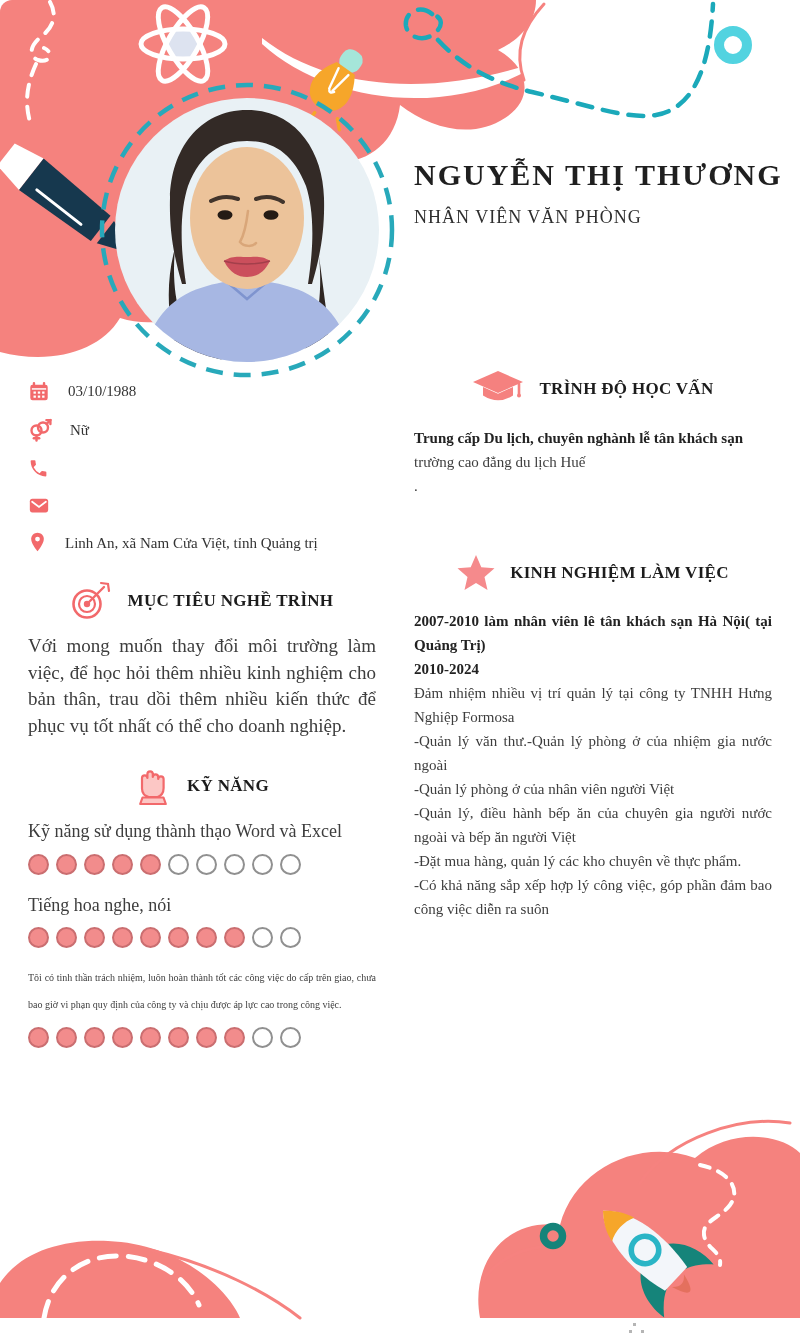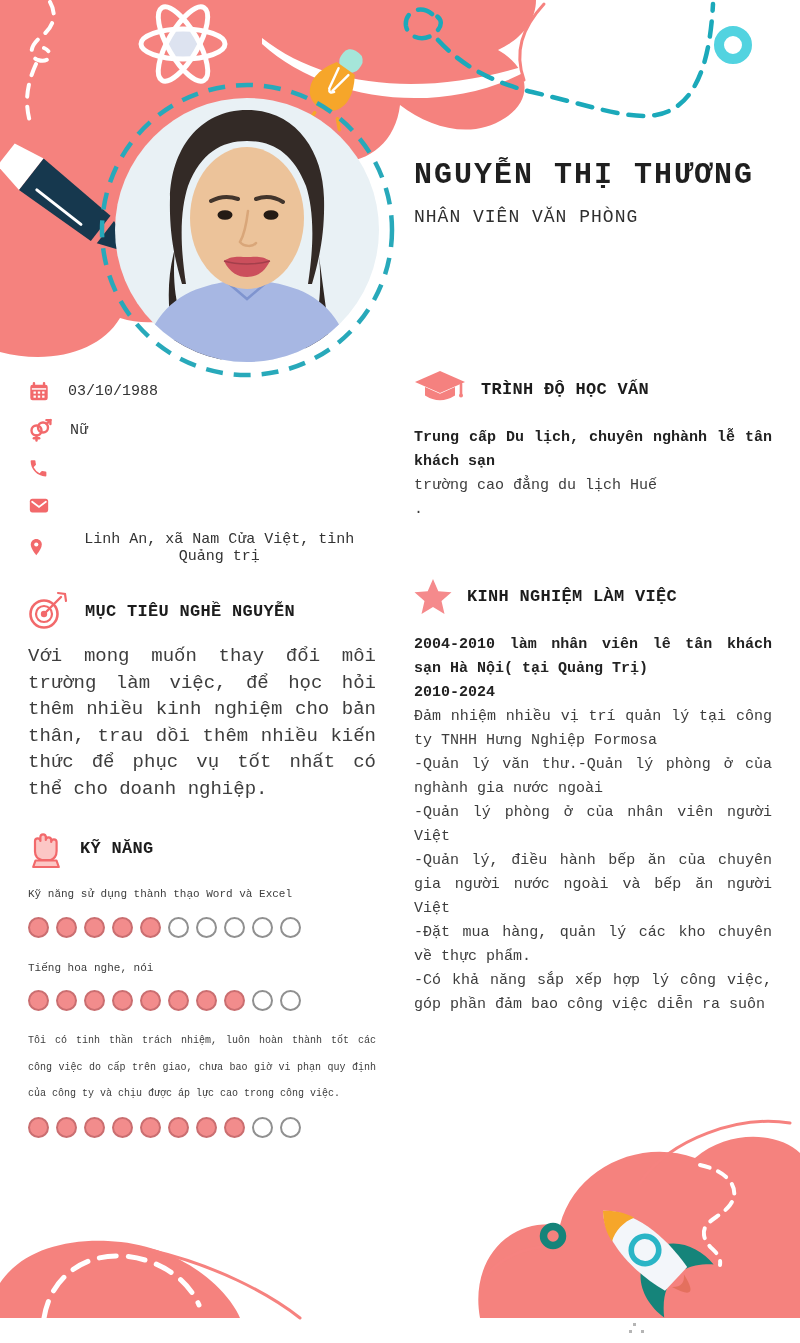--- a/index.html
+++ b/index.html
@@ -1,37 +1,37 @@
 <!DOCTYPE html>
 <html><head>
 <meta charset="utf-8">
 <style>
   html,body{margin:0;padding:0;background:#fff;}
   #page{
     position:relative;width:800px;height:1343px;background:#ffffff;overflow:hidden;
-    font-family:Liberation Mono, monospace;color:#3a3a3a;
+    font-family:Liberation Serif, serif;color:#3a3a3a;border-radius:12px;
   }
   svg{display:block;}
   
   .name-block{position:absolute;left:414px;top:158px;width:370px;z-index:3;}
   .name-block h1{margin:0;font-size:30px;font-weight:700;letter-spacing:2px;color:#1f1f1f;white-space:nowrap;}
   .name-block .subtitle{margin-top:15px;font-size:18px;letter-spacing:1px;color:#2e2e2e;}
   
   .photo-wrap{position:absolute;left:99px;top:82px;width:296px;height:296px;z-index:2;}
   .photo-ring{position:absolute;left:0;top:0;}
   .photo-circle{position:absolute;left:16px;top:16px;width:264px;height:264px;border-radius:50%;overflow:hidden;}
   
   .left-col{position:absolute;left:28px;top:380px;width:348px;z-index:3;}
   .right-col{position:absolute;left:414px;top:370px;width:358px;z-index:3;}
   .info-row{display:flex;align-items:center;gap:18px;min-height:22px;margin-bottom:15px;}
   .info-row .txt{font-size:15px;color:#333;text-align:center;}
-  .section-header{display:flex;align-items:center;gap:15px;margin:26px 0 12px;}
+  .section-header{display:flex;align-items:center;gap:15px;margin:26px 0 12px;justify-content:center;}
   .section-header h2{margin:0;font-size:17px;font-weight:700;color:#1c1c1c;letter-spacing:.3px;}
   .para{font-size:19px;line-height:26.5px;text-align:justify;color:#3d3d3d;margin:0 0 6px;}
-  .skill-label{font-size:11px;line-height:26.5px;color:#3d3d3d;margin:4px 0 4px;}
+  .skill-label{font-size:18px;line-height:26.5px;color:#3d3d3d;margin:4px 0 4px;}
   .skill-para{font-size:10px;line-height:26.5px;text-align:justify;color:#3d3d3d;margin:4px 0 4px;}
   .dots{display:flex;gap:7px;margin:9px 0 17px;}
   .dot{width:21px;height:21px;border-radius:50%;border:2px solid #909090;background:#fff;box-sizing:border-box;}
   .dot.filled{background:#f28c8c;border-color:#ca6e70;}
   
   .edu-header{margin:0 0 18px;}
   .exp-header{margin:56px 0 18px;}
   .lines .line{font-size:15px;line-height:24px;text-align:justify;color:#3d3d3d;}
   .lines .line.bold{font-weight:700;color:#222;}
   
@@ -177,21 +177,21 @@
     </div>
 
     <div class="section-header">
       <svg width="42" height="40" viewBox="0 0 42 40" fill="none" stroke="#f2696b" stroke-linecap="round">
         <circle cx="16" cy="23" r="13.5" stroke-width="2.6"></circle>
         <circle cx="16" cy="23" r="8" stroke-width="2.2"></circle>
         <circle cx="16" cy="23" r="3.2" fill="#f2696b" stroke="none"></circle>
         <line x1="16" y1="23" x2="33" y2="6" stroke-width="2.4"></line>
         <path d="M30,2 l7,1 l1,7" stroke-width="2.2"></path>
       </svg>
-      <h2>MỤC TIÊU NGHỀ NGUYỄN</h2>
+      <h2>MỤC TIÊU NGHỀ TRÌNH</h2>
     </div>
     <p class="para">Với mong muốn thay đổi môi trường làm việc, để học hỏi thêm nhiều kinh nghiệm cho bản thân, trau dồi thêm nhiều kiến thức để phục vụ tốt nhất có thể cho doanh nghiệp.</p>
 
     <div class="section-header">
       <svg width="37" height="41" viewBox="0 0 37 41">
         <path fill="#fcc7c5" stroke="#f2696b" stroke-width="2.2" stroke-linejoin="round" d="M7 19 v-6 a2.7 2.7 0 0 1 5.4 0 v-4 a2.7 2.7 0 0 1 5.4 0 v3 a2.7 2.7 0 0 1 5.4 0 v2 a2.7 2.7 0 0 1 5.4 0 v9 c0 5 -2.4 8 -6.6 9.2 h-7.6 c-4.6 -1 -7.4 -4.2 -7.4 -8.7 z"></path>
         <path fill="#fcc7c5" stroke="#f2696b" stroke-width="2.2" stroke-linejoin="round" d="M7.5 32.5 h21 l2.3 6.5 h-25.6 z"></path>
       </svg>
       <h2>KỸ NĂNG</h2>
     </div>
@@ -260,24 +260,24 @@
         <div class="line">.</div>
       </div>
 
     <div class="section-header exp-header">
       <svg width="38" height="37" viewBox="0 0 38 37">
         <polygon fill="#f58a8c" points="19,1 24.3,13.2 37.5,14.3 27.5,23 30.5,36 19,29 7.5,36 10.5,23 0.5,14.3 13.7,13.2"></polygon>
       </svg>
       <h2>KINH NGHIỆM LÀM VIỆC</h2>
     </div>
     <div class="lines">
-        <div class="line bold">2004-2010 làm nhân viên lê tân khách sạn Hà Nội( tại Quảng Trị)</div>
+        <div class="line bold">2007-2010 làm nhân viên lê tân khách sạn Hà Nội( tại Quảng Trị)</div>
         <div class="line bold">2010-2024</div>
         <div class="line">Đảm nhiệm nhiều vị trí quản lý tại công ty TNHH Hưng Nghiệp Formosa</div>
-        <div class="line">-Quản lý văn thư.-Quản lý phòng ở của nghành gia nước ngoài</div>
+        <div class="line">-Quản lý văn thư.-Quản lý phòng ở của nhiệm gia nước ngoài</div>
         <div class="line">-Quản lý phòng ở của nhân viên người Việt</div>
         <div class="line">-Quản lý, điều hành bếp ăn của chuyên gia người nước ngoài và bếp ăn người Việt</div>
         <div class="line">-Đặt mua hàng, quản lý các kho chuyên về thực phẩm.</div>
         <div class="line">-Có khả năng sắp xếp hợp lý công việc, góp phần đảm bao công việc diễn ra suôn</div>
       </div>
   </div>
 
   <svg class="bottom-decor" width="800" height="290" viewBox="0 0 800 290">
 
     <path fill="#f5827e" d="M480,265 C470,210 505,165 560,172 C575,115 640,85 695,105 C730,75 780,80 800,100 L800,265 Z"></path>

